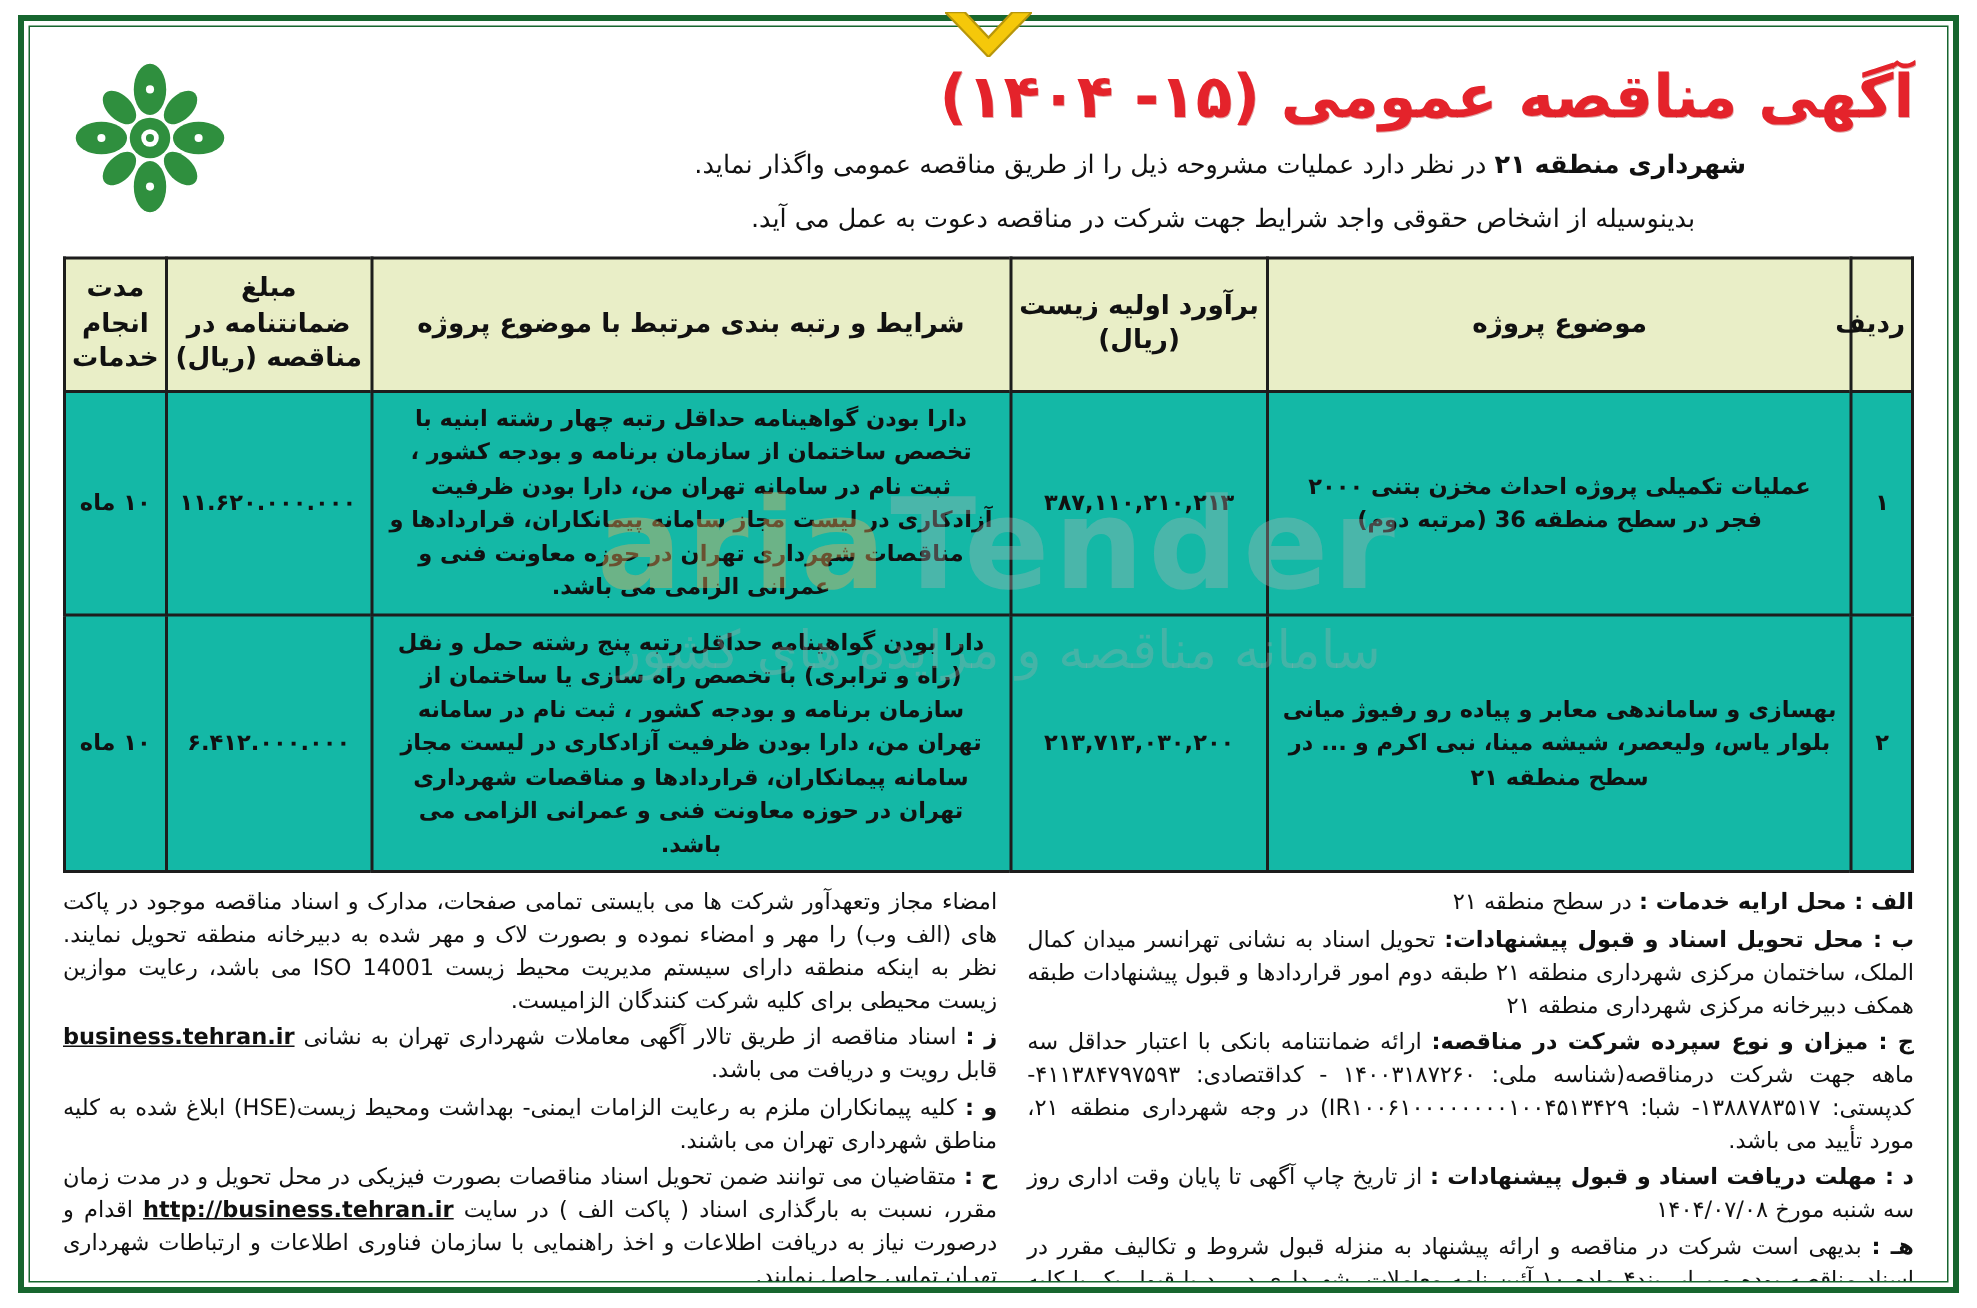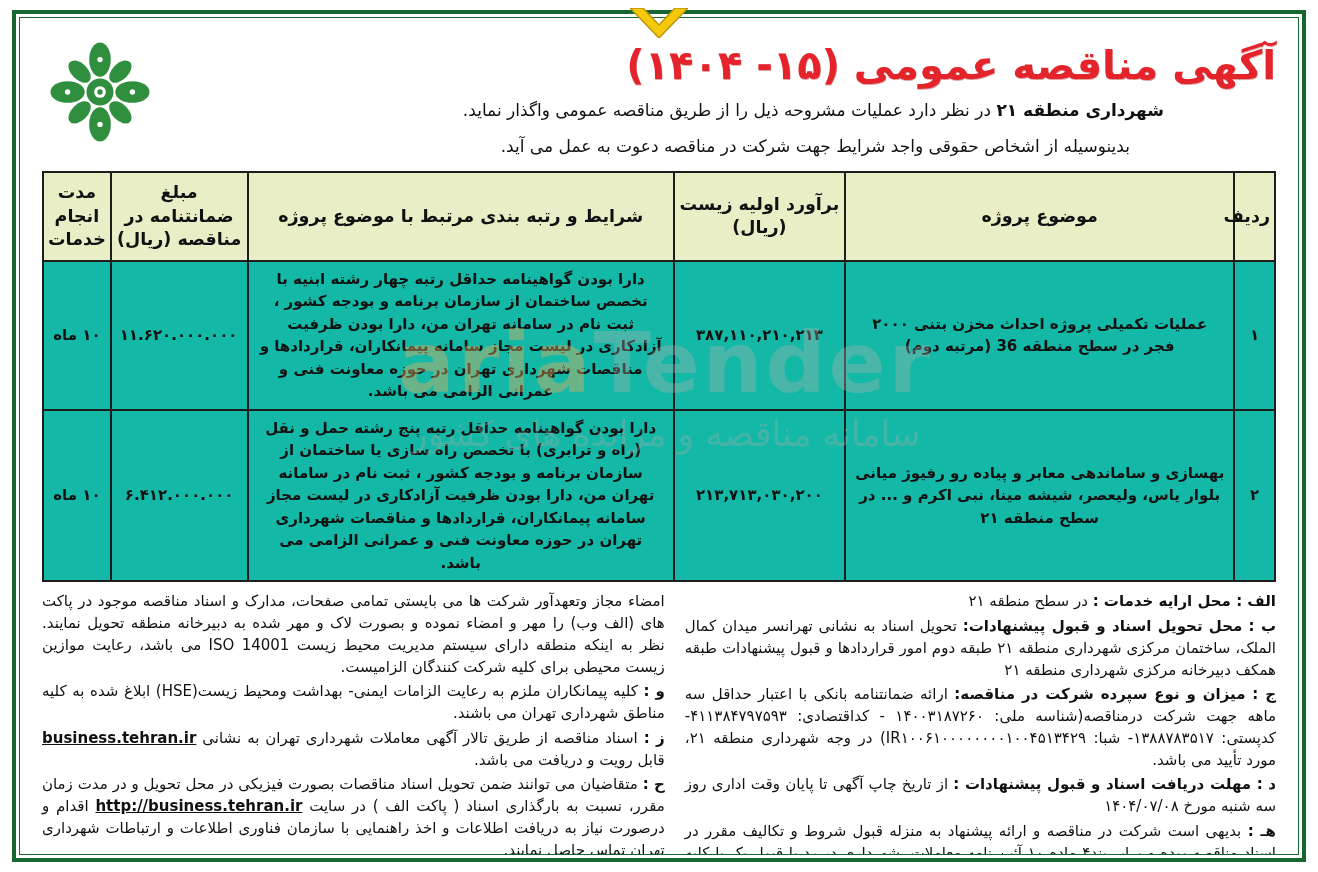--- a/index.html
+++ b/index.html
@@ -223,30 +223,30 @@
       <div class="col col-left">
         <div>
 
         <p class="note">
             <b class="note-label"></b>
             <span>امضاء مجاز وتعهدآور شرکت ها می بایستی تمامی صفحات، مدارک و اسناد مناقصه موجود در پاکت های (الف وب) را مهر و امضاء نموده و بصورت لاک و مهر شده به دبیرخانه منطقه تحویل نمایند. نظر به اینکه منطقه دارای سیستم مدیریت محیط زیست ISO 14001 می باشد، رعایت موازین زیست محیطی برای کلیه شرکت کنندگان الزامیست.</span>
             <span class="note-link"></span>
             <span></span>
           </p>
             <p class="note">
+            <b class="note-label">ز :</b>
+            <span>اسناد مناقصه از طریق تالار آگهی معاملات شهرداری تهران به نشانی</span>
+            <span class="note-link">business.tehran.ir</span>
+            <span>قابل رویت و دریافت می باشد.</span>
+          </p>
+            <p class="note">
             <b class="note-label">و :</b>
             <span>کلیه پیمانکاران ملزم به رعایت الزامات ایمنی- بهداشت ومحیط زیست(HSE) ابلاغ شده به کلیه مناطق شهرداری تهران می باشند.</span>
             <span class="note-link"></span>
             <span></span>
-          </p>
-            <p class="note">
-            <b class="note-label">ز :</b>
-            <span>اسناد مناقصه از طریق تالار آگهی معاملات شهرداری تهران به نشانی</span>
-            <span class="note-link">business.tehran.ir</span>
-            <span>قابل رویت و دریافت می باشد.</span>
           </p>
             <p class="note">
             <b class="note-label">ح :</b>
             <span>متقاضیان می توانند ضمن تحویل اسناد مناقصات بصورت فیزیکی در محل تحویل و در مدت زمان مقرر، نسبت به بارگذاری اسناد ( پاکت الف ) در سایت</span>
             <span class="note-link">http://business.tehran.ir</span>
             <span>اقدام و درصورت نیاز به دریافت اطلاعات و اخذ راهنمایی با سازمان فناوری اطلاعات و ارتباطات شهرداری تهران تماس حاصل نمایند.</span>
           </p>
           </div>
 
       </div>

